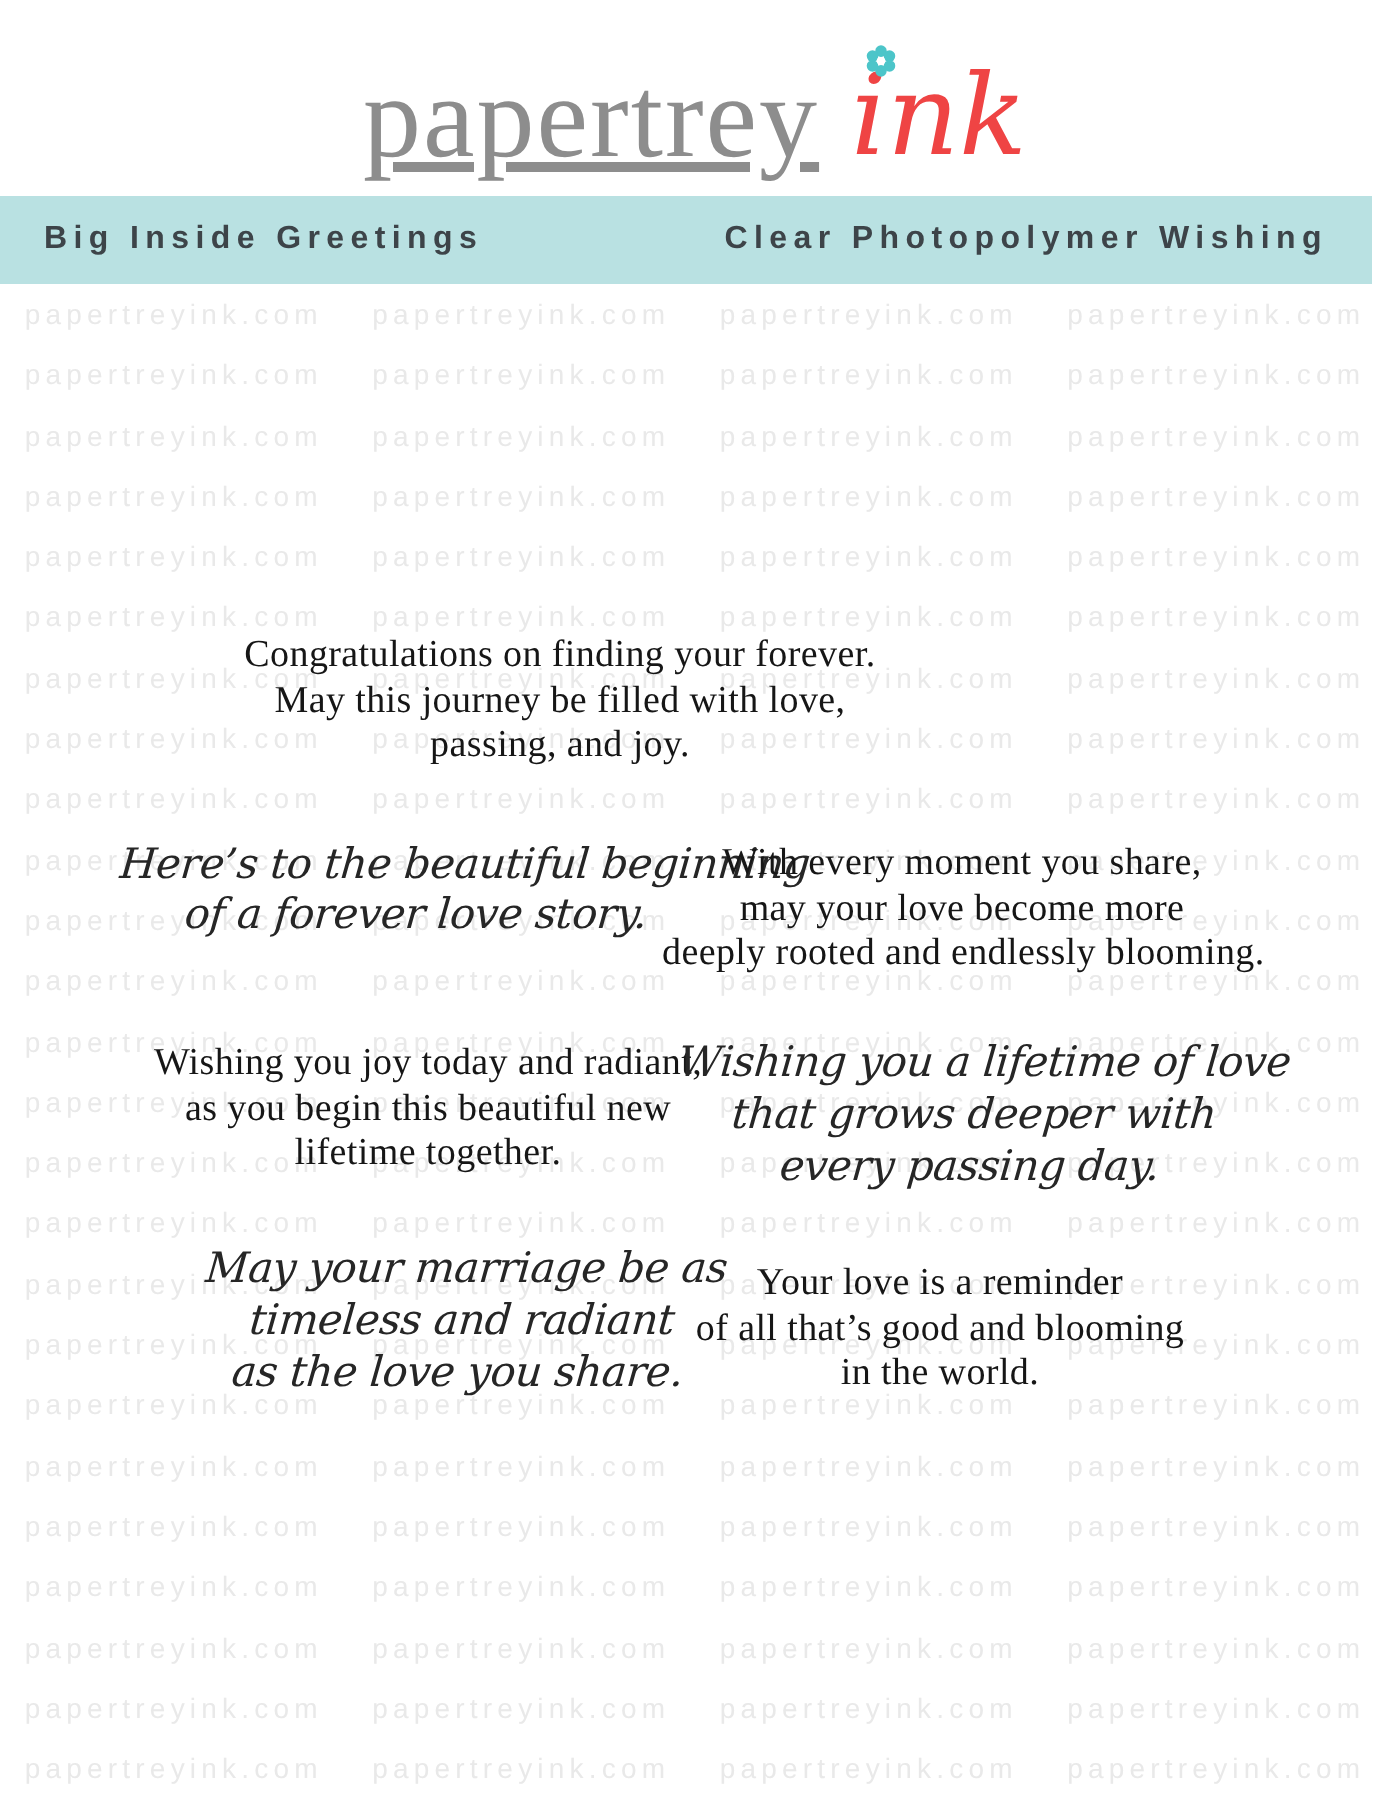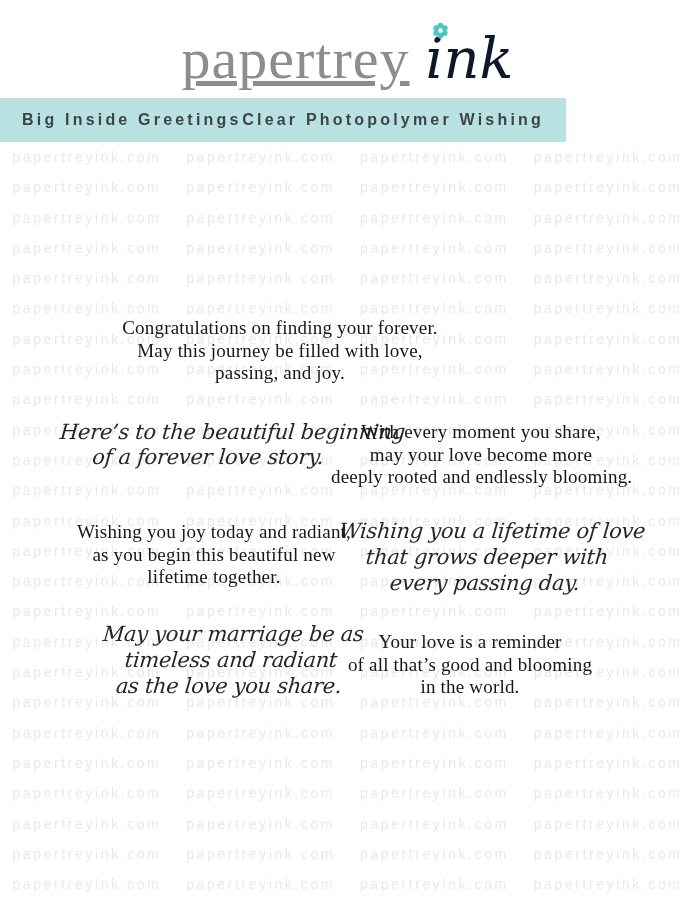--- a/index.html
+++ b/index.html
@@ -13,26 +13,26 @@
     display:flex;justify-content:center;align-items:flex-end;
     padding-bottom:10px;box-sizing:border-box;
   }
   .logo-word{
     font-family:"Liberation Serif",serif;
     font-size:58px;line-height:58px;color:#8d8d8d;letter-spacing:1px;
   }
   .logo-ink-wrap{position:relative;display:inline-block;margin-left:16px;}
   .logo-ink{
     font-family:"DejaVu Serif",serif;font-style:italic;
-    font-size:56px;line-height:58px;color:#0f172a;letter-spacing:0;
+    font-size:56px;line-height:58px;color:#ef4444;letter-spacing:0;
   }
   .flower{position:absolute;top:-8px;left:6px;width:17px;height:17px;}
   
   .band{
-    position:absolute;top:98px;left:0;width:566px;height:44px;
+    position:absolute;top:98px;left:0;width:686px;height:44px;
     background:#b9e1e2;display:flex;justify-content:space-between;
     align-items:center;padding:0 22px;box-sizing:border-box;
   }
   .band-label{
     font-family:"Liberation Sans",sans-serif;font-weight:600;
     font-size:16px;letter-spacing:3.2px;color:#3d4449;white-space:nowrap;
   }
   
   .watermark-layer{
     position:absolute;top:142px;left:0;width:695px;height:758px;

